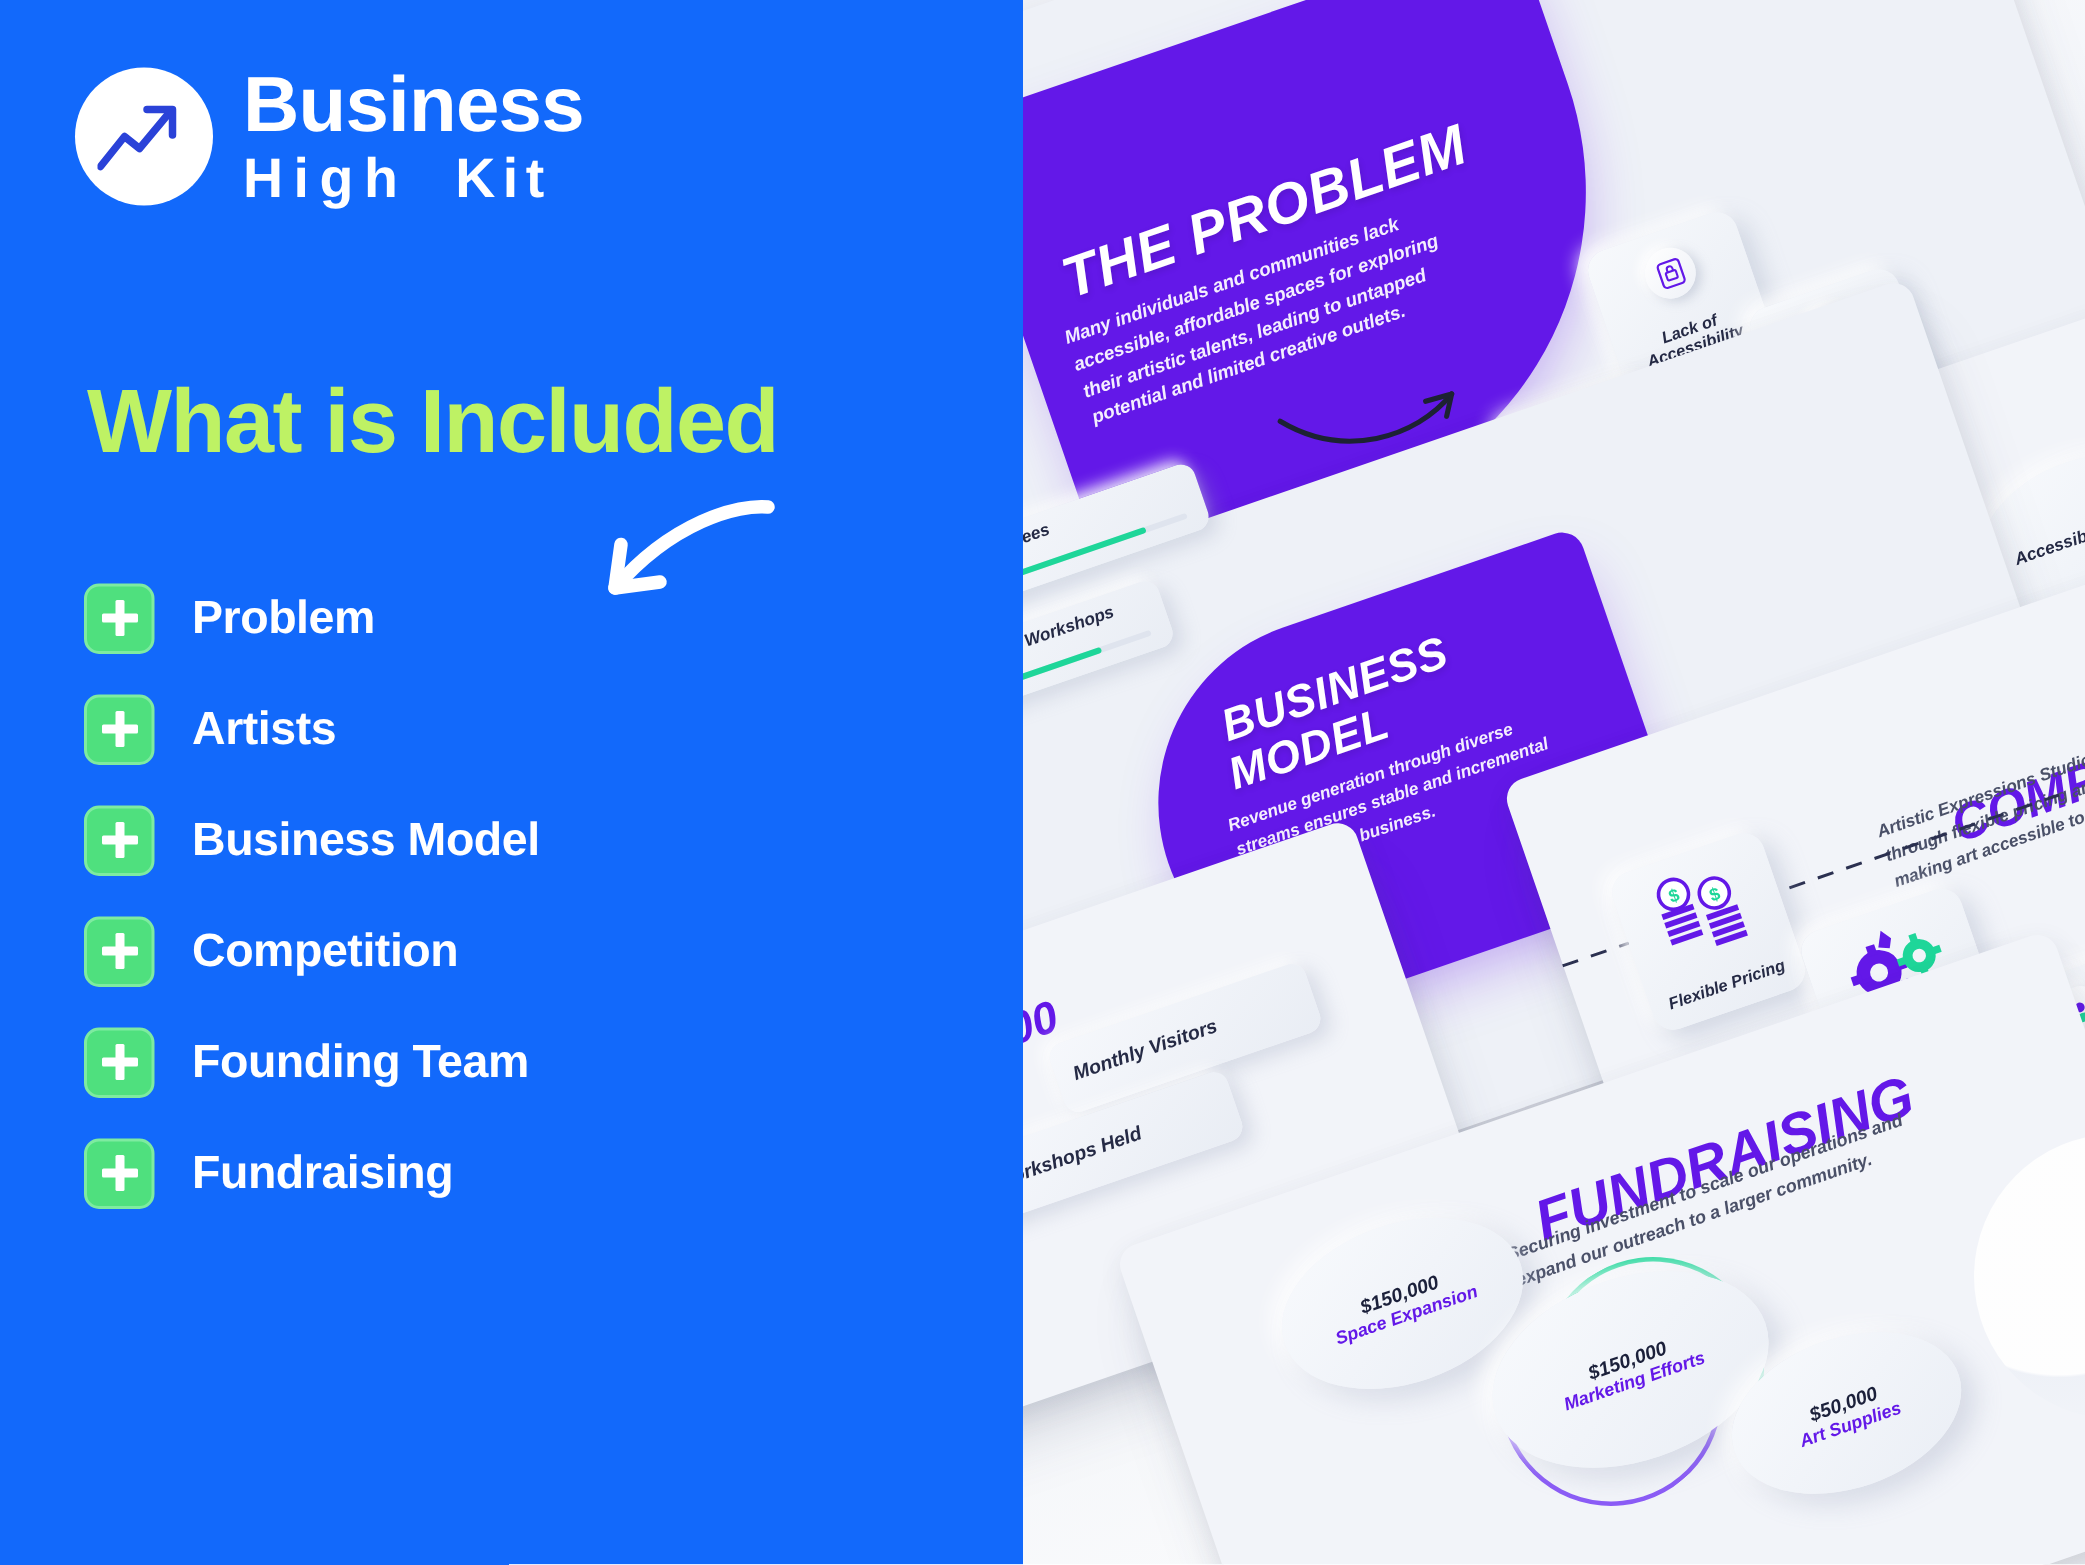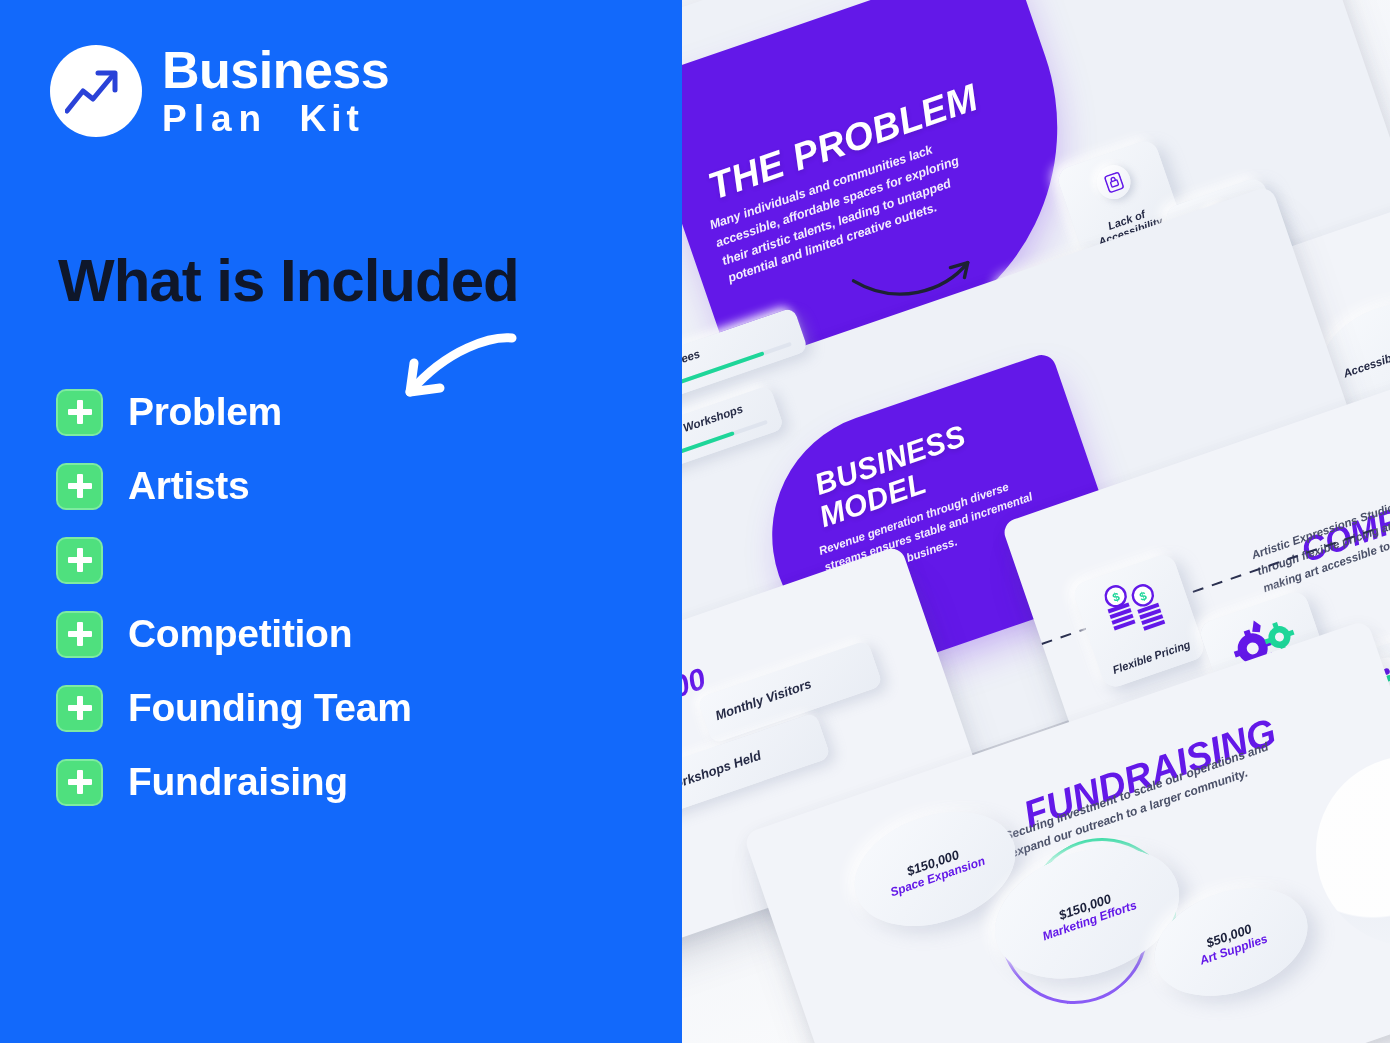--- a/index.html
+++ b/index.html
@@ -122,35 +122,35 @@
     width: 92px; height: 92px; border-radius: 50%; background:#ffffff;
     display:flex; align-items:center; justify-content:center; flex: none;
   }
   .logo-text { display:flex; flex-direction:column; line-height:1; }
   .logo-l1 { font-size: 52px; font-weight: 800; color:#ffffff; letter-spacing:-.5px; }
   .logo-l2 { font-size: 37px; font-weight: 800; color:#ffffff; letter-spacing: 7px; margin-top: 4px; }
   .logo-l2 .kit { letter-spacing: 5px; margin-top: 43px; }
 
   .headline {
     position:absolute; left: 58px; top: 246px;
-    font-size: 60px; font-weight: 800; color:#0f172a; letter-spacing:-1px;
+    font-size: 60px; font-weight: 800; color:#bef264; letter-spacing:-1px;
   }
   .arrow-doodle { position:absolute; left: 388px; top: 330px; }
 
   .list { position:absolute; left: 56px; top: 386px; }
   .list-item { display:flex; align-items:center; gap: 25px; height: 52px; margin-bottom: 22px; }
   .plus-box {
     width: 47px; height: 47px; flex:none; border-radius: 10px;
     background:#4FE07E; border: 2px solid #7EEBA0;
     display:flex; align-items:center; justify-content:center;
   }
   .plus-box .h { position:absolute; width: 24px; height: 6px; background:#fff; border-radius:1px; }
   .plus-box .v { position:absolute; width: 6px; height: 24px; background:#fff; border-radius:1px; }
   .plus-inner { position:relative; width:24px; height:24px; display:flex; align-items:center; justify-content:center; }
-  .item-label { font-size: 39px; font-weight: 800; color:#ffffff; letter-spacing:-.3px; }
+  .item-label { font-size: 31px; font-weight: 800; color:#ffffff; letter-spacing:-.3px; }
 </style>
 </head>
 <body>
 
 <div class="stage">
 
   <div class="deck">
 
     <div class="slide" style="left:596px; top:-124px; width:720px; height:430px; transform: rotate(-19deg); background:#f0f2f7;"></div>
 
@@ -347,21 +347,21 @@
     <div class="logo-row">
       <div class="logo-circle">
         <svg width="62" height="52" viewBox="0 0 62 52">
           <path d="M2 46 L18 26 L28 34 L48 10" fill="none" stroke="#2A42D8" stroke-width="5" stroke-linecap="round" stroke-linejoin="round"></path>
           <path d="M33 8 H50 V25" fill="none" stroke="#2A42D8" stroke-width="5" stroke-linecap="round" stroke-linejoin="round"></path>
         </svg>
       </div>
       <div class="logo-text">
         <div class="logo-l1">Business</div>
         <div class="logo-l2">
-          <span>Plan</span>
+          <span>High</span>
           <span class="kit" style="margin-left:14px;">Kit</span>
         </div>
       </div>
     </div>
 
     <div class="headline">What is Included</div>
 
     <svg class="arrow-doodle" width="130" height="80" viewBox="0 0 130 80">
       <path d="M124 8 C 104 6, 60 18, 22 62" stroke="#ffffff" stroke-width="9" fill="none" stroke-linecap="round"></path>
       <path d="M22 62 L 26 33 M22 62 L 52 58" stroke="#ffffff" stroke-width="9" fill="none" stroke-linecap="round"></path>
@@ -390,20 +390,21 @@
       </div>
 
 
       <div class="list-item">
         <div class="plus-box">
             <div class="plus-inner">
               <span class="h"></span>
               <span class="v"></span>
             </div>
           </div>
+        <div class="item-label">Business Model</div>
       </div>
 
       <div class="list-item">
         <div class="plus-box">
             <div class="plus-inner">
               <span class="h"></span>
               <span class="v"></span>
             </div>
           </div>
         <div class="item-label">Competition</div>

